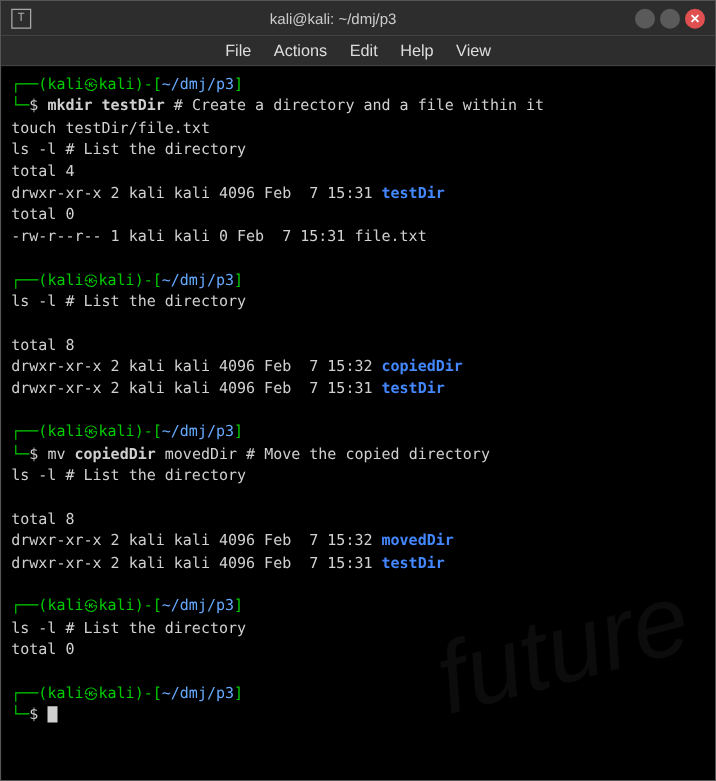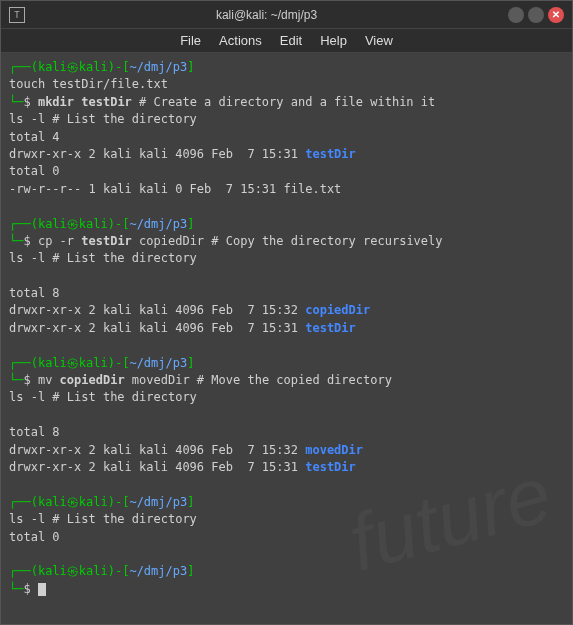--- a/index.html
+++ b/index.html
@@ -90,21 +90,21 @@
     .menu-item {
       color: #ddd;
       font-size: 13px;
       font-family: sans-serif;
       padding: 2px 8px;
       cursor: pointer;
     }
 
     .terminal-body {
       flex: 1;
-      background: #404040;
+      background: #000000;
       padding: 6px 8px;
       overflow-y: auto;
       font-size: 12px;
       line-height: 1.45;
     }
 
     .line {
       white-space: pre;
       color: #d0d0d0;
     }
@@ -167,31 +167,30 @@
     <span class="menu-item">File</span>
     <span class="menu-item">Actions</span>
     <span class="menu-item">Edit</span>
     <span class="menu-item">Help</span>
     <span class="menu-item">View</span>
   </div>
 
   <div class="terminal-body">
 
     <div class="line"><span class="prompt-bracket">┌──(</span><span class="prompt-user">kali</span><span class="prompt-at">㉿</span><span class="prompt-host">kali</span><span class="prompt-bracket">)-[</span><span class="prompt-path">~/dmj/p3</span><span class="prompt-bracket">]</span></div>
+    <div class="line"><span class="prompt-bracket">└─</span><span class="prompt-dollar">$ </span><span class="cmd-bold">mkdir testDir</span> # Create a directory and a file within it</div>
     <div class="line">touch testDir/file.txt</div>
-    <div class="line"><span class="prompt-bracket">└─</span><span class="prompt-dollar">$ </span><span class="cmd-bold">mkdir testDir</span> # Create a directory and a file within it</div>
     <div class="line">ls -l # List the directory</div>
     <div class="line">total 4</div>
     <div class="line">drwxr-xr-x 2 kali kali 4096 Feb  7 15:31 <span class="highlight-dir">testDir</span></div>
     <div class="line">total 0</div>
     <div class="line">-rw-r--r-- 1 kali kali 0 Feb  7 15:31 file.txt</div>
     <div class="line">&nbsp;</div>
 
     <div class="line"><span class="prompt-bracket">┌──(</span><span class="prompt-user">kali</span><span class="prompt-at">㉿</span><span class="prompt-host">kali</span><span class="prompt-bracket">)-[</span><span class="prompt-path">~/dmj/p3</span><span class="prompt-bracket">]</span></div>
-    <div class="line"><span class="prompt-bracket">└─</span><span class="prompt-dollar">$ </span>cp -r <span class="cmd-bold">testDir</span> copiedDir # Copy the directory recursively</div>
     <div class="line">ls -l # List the directory</div>
     <div class="line">&nbsp;</div>
     <div class="line">total 8</div>
     <div class="line">drwxr-xr-x 2 kali kali 4096 Feb  7 15:32 <span class="highlight-dir">copiedDir</span></div>
     <div class="line">drwxr-xr-x 2 kali kali 4096 Feb  7 15:31 <span class="highlight-dir">testDir</span></div>
     <div class="line">&nbsp;</div>
 
     <div class="line"><span class="prompt-bracket">┌──(</span><span class="prompt-user">kali</span><span class="prompt-at">㉿</span><span class="prompt-host">kali</span><span class="prompt-bracket">)-[</span><span class="prompt-path">~/dmj/p3</span><span class="prompt-bracket">]</span></div>
     <div class="line"><span class="prompt-bracket">└─</span><span class="prompt-dollar">$ </span>mv <span class="cmd-bold">copiedDir</span> movedDir # Move the copied directory</div>
     <div class="line">ls -l # List the directory</div>

